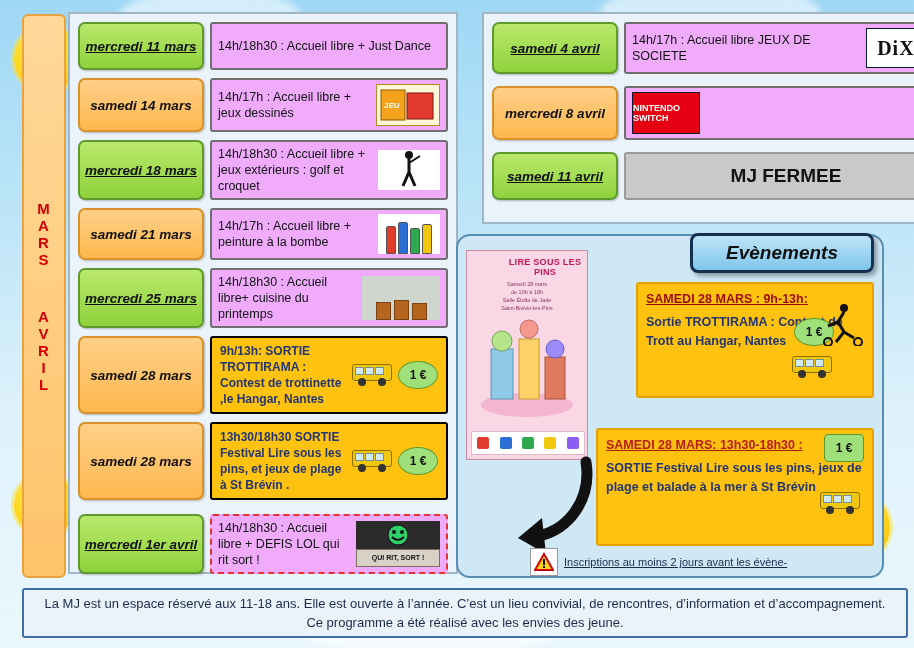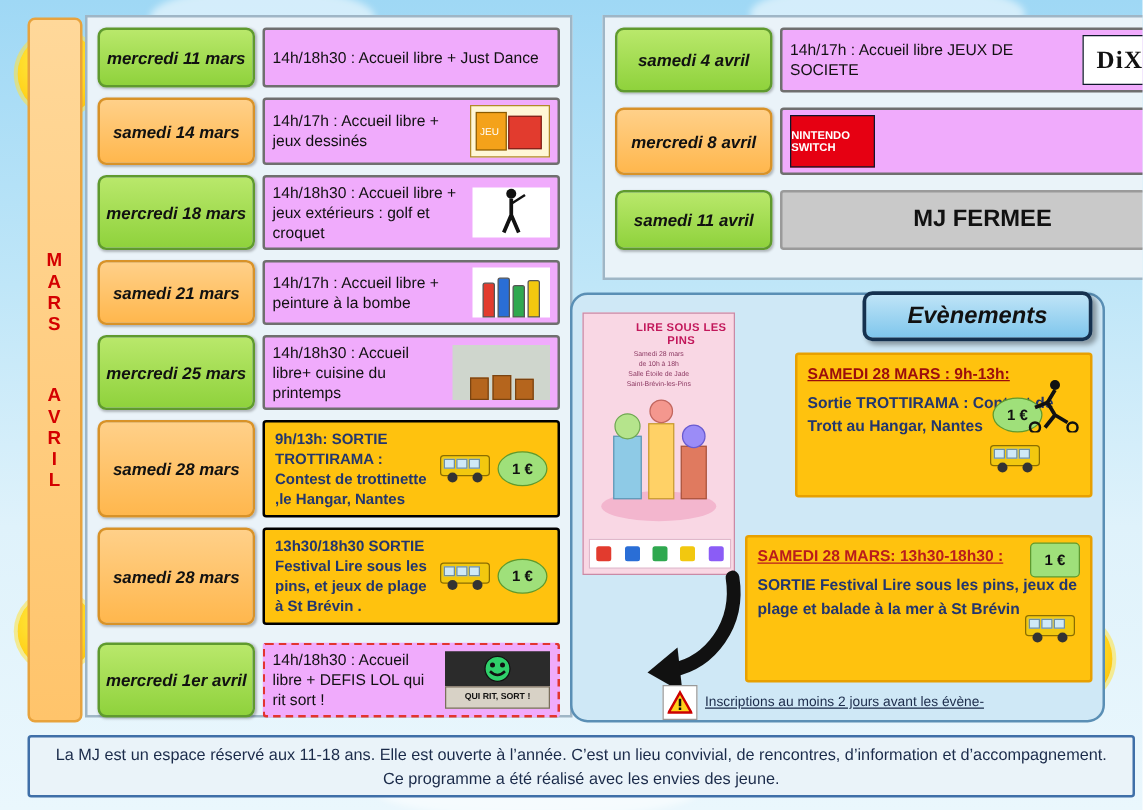--- a/index.html
+++ b/index.html
@@ -28,21 +28,21 @@
 
   
   .panel{position:absolute;background:#eaf3f9;border:2px solid #9fb6c6;}
   .row{display:flex;align-items:stretch;margin-bottom:8px;}
   .daybox{
     width:122px;min-height:44px;border:2px solid #6aa03a;border-radius:7px;
     display:flex;align-items:center;justify-content:center;text-align:center;
     font-weight:bold;font-style:italic;font-size:13.5px;color:#111;
     box-shadow:1px 1px 2px rgba(0,0,0,.25);
   }
-  .daybox.green{background:linear-gradient(to bottom,#b9e86b,#8fd23c);border-color:#5f9a2e;}
+  .daybox.green{background:linear-gradient(to bottom,#b9e86b,#8fd23c);border-color:#5f9a2e;text-decoration:underline;}
   .daybox.orange{background:linear-gradient(to bottom,#ffd089,#ffb74d);border-color:#d89228;}
   .content{
     flex:1;margin-left:6px;border:2px solid #6f6f6f;border-radius:3px;background:#f0abfc;
     display:flex;align-items:center;padding:4px 6px;font-size:12.5px;color:#111;line-height:16px;
   }
   .content.dashed{border:2px dashed #e2342f;}
   .content .txt{flex:1;}
   .content .thumb{width:62px;height:40px;margin-left:4px;flex:none;}
 
   .yellowbox{
@@ -101,21 +101,21 @@
   
   #curved-arrow{position:absolute;left:508px;top:452px;width:90px;height:110px;}
 
   
   .logo{border:1px solid #0f172a;}
   #dixit-logo{width:72px;height:38px;background:#fff;display:flex;align-items:center;justify-content:center;font-family:"Liberation Serif",serif;font-size:20px;font-weight:bold;color:#111;letter-spacing:1px;}
   #switch-logo{width:66px;height:40px;background:#e60012;color:#fff;display:flex;flex-direction:column;align-items:center;justify-content:center;font-size:9px;font-weight:bold;line-height:10px;}
 
   
   .th-justdance{background:linear-gradient(135deg,#ff2fa0,#7b2ff7 50%,#00d4ff);display:flex;align-items:center;justify-content:center;color:#fff;font-size:8px;font-weight:bold;text-align:center;line-height:9px;border:1px solid #444;}
-  .th-cards{background:#fff7d6;border:1px solid #b08a2a;display:flex;align-items:center;justify-content:center;}
+  .th-cards{background:#fff7d6;border:1px solid #b08a2a;display:flex;align-items:center;justify-content:center;font-weight:bold;}
   .th-golf{background:#fff;display:flex;align-items:flex-end;justify-content:center;}
   .th-spray{background:#fff;display:flex;align-items:flex-end;justify-content:center;gap:2px;}
   .th-spray i{display:block;width:8px;border:1px solid #555;border-radius:2px 2px 0 0;}
   .th-plants{background:#cfd6cd;display:flex;align-items:flex-end;justify-content:center;gap:3px;}
   .th-plants i{display:block;width:13px;background:#b5651d;border:1px solid #7a4412;position:relative;}
   .th-lol{background:#2b2b2b;display:flex;align-items:center;justify-content:center;}
   .qrs{background:#d8d2c6;border:1px solid #7a6f5c;color:#111;font-size:7px;font-weight:bold;display:flex;align-items:center;justify-content:center;text-align:center;}
 
   .inscription{
     position:absolute;left:530px;top:548px;width:330px;display:flex;align-items:center;gap:6px;

